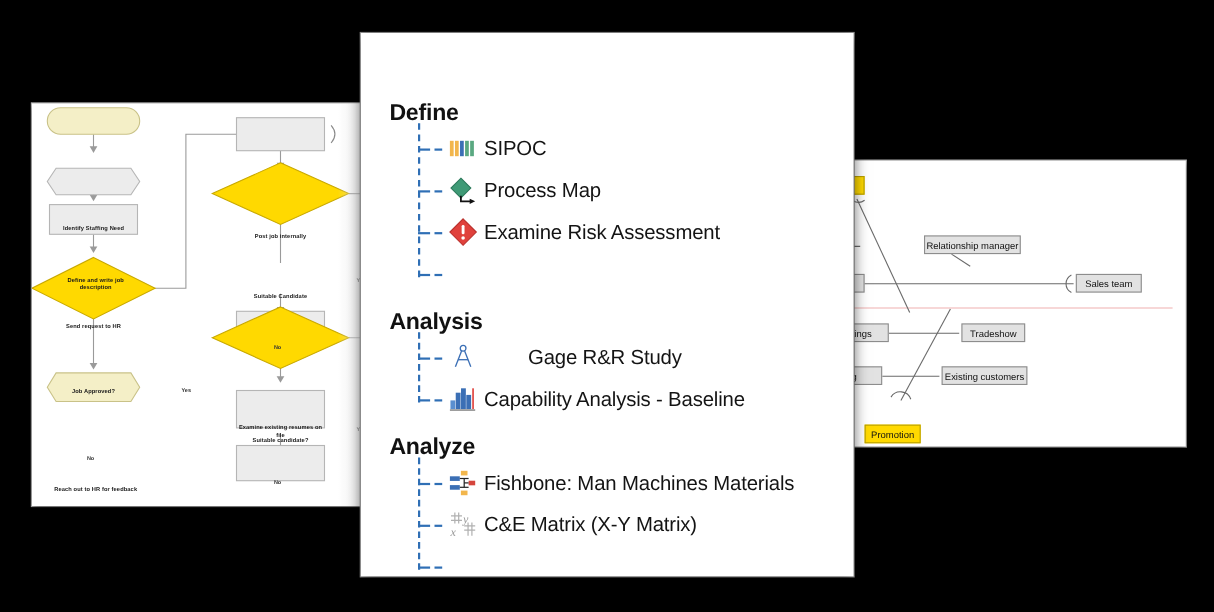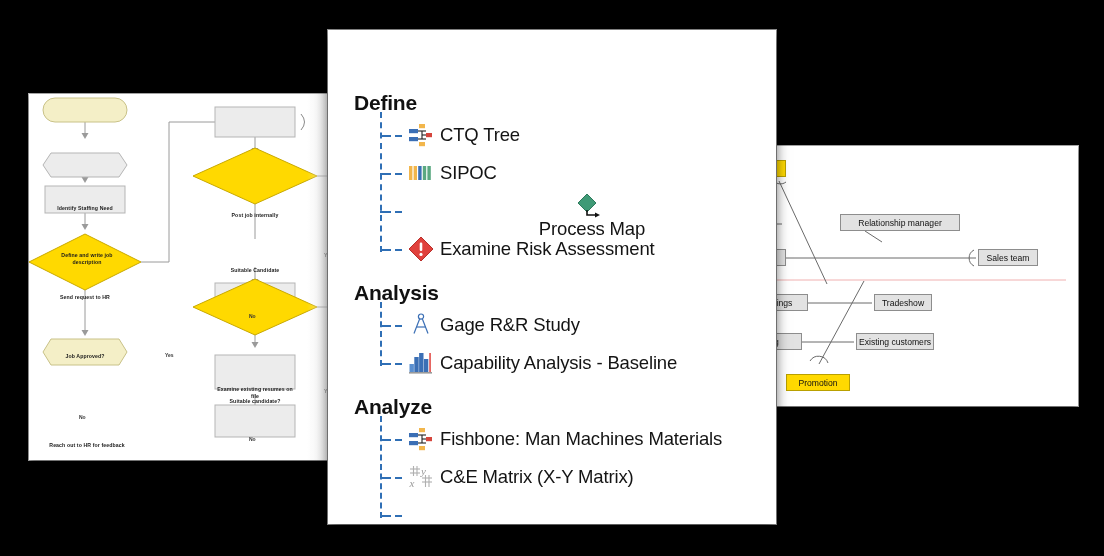--- a/index.html
+++ b/index.html
@@ -149,77 +149,59 @@
 
       <line x1="130" y1="96" x2="113" y2="85" stroke="#6a6a6a" stroke-width="1"></line>
 
       <line x1="56" y1="157" x2="120" y2="157" stroke="#6a6a6a" stroke-width="1"></line>
 
       <line x1="50" y1="196" x2="102" y2="196" stroke="#6a6a6a" stroke-width="1"></line>
     </svg>
 
     <div class="fb-node hl" style="left:-12px;top:14px;width:46px;">ple</div>
     <div class="fb-node" style="left:-18px;top:103px;width:52px;">ers</div>
-    <div class="fb-node" style="left:88px;top:68px;width:120px;">Relationship manager</div>
+    <div class="fb-node" style="left:88px;top:68px;width:88px;">Relationship manager</div>
     <div class="fb-node" style="left:226px;top:103px;width:60px;">Sales team</div>
     <div class="fb-node" style="left:-22px;top:148px;width:78px;">on meetings</div>
     <div class="fb-node" style="left:122px;top:148px;width:58px;">Tradeshow</div>
     <div class="fb-node" style="left:-24px;top:187px;width:74px;">ertising</div>
     <div class="fb-node" style="left:104px;top:187px;width:78px;">Existing customers</div>
-    <div class="fb-node hl" style="left:34px;top:228px;width:64px;">Promotion</div>
+    <div class="fb-node hl" style="left:34px;top:240px;width:51px;">Promotion</div>
   </div>
 
   <div class="panel" id="panel-tools">
     <div class="tools-inner">
 
       <h2 class="phase">Define</h2>
       <ul class="tool-list" style="height:152px;">
         <div class="tree-v" style="top:-4px;height:140px;"></div>
         <div class="tree-elbow" style="top:19px;"></div>
         <div class="tree-elbow" style="top:57px;"></div>
         <div class="tree-elbow" style="top:95px;"></div>
         <div class="tree-elbow" style="top:133px;"></div>
         <div class="tree-dash" style="left:41px;top:19px;"></div>
         <div class="tree-dash" style="left:41px;top:57px;"></div>
         <div class="tree-dash" style="left:41px;top:95px;"></div>
         <div class="tree-dash" style="left:41px;top:133px;"></div>
 
-        <li class="tool-row" style="padding-left:54px;">
-          <span class="tool-ico">
-            <svg width="26" height="26" viewBox="0 0 26 26">
-              <rect x="1" y="7" width="9" height="4.2" fill="#3b6fb5"></rect>
-              <rect x="1" y="15" width="9" height="4.2" fill="#3b6fb5"></rect>
-              <rect x="11" y="2" width="6" height="4.2" fill="#f2b64c"></rect>
-              <rect x="11" y="20" width="6" height="4.2" fill="#f2b64c"></rect>
-              <rect x="18" y="11" width="6" height="4.2" fill="#d5453c"></rect>
-              <g stroke="#222" stroke-width="1.1">
-                <line x1="10" y1="9" x2="18" y2="9"></line>
-                <line x1="10" y1="17" x2="18" y2="17"></line>
-                <line x1="14" y1="9" x2="14" y2="17"></line>
-                <line x1="14" y1="13" x2="18" y2="13"></line>
-              </g>
-            </svg>
-          </span>
-          <span class="tool-lbl">CTQ Tree</span>
-        </li>
 
         <li class="tool-row" style="padding-left:54px;">
           <span class="tool-ico">
             <svg width="26" height="26" viewBox="0 0 26 26">
               <rect x="1" y="6" width="3.4" height="14" fill="#f2b64c"></rect>
               <rect x="5.6" y="6" width="3.4" height="14" fill="#f2b64c"></rect>
               <rect x="10.2" y="6" width="3.4" height="14" fill="#3b6fb5"></rect>
               <rect x="14.8" y="6" width="3.4" height="14" fill="#5aa881"></rect>
               <rect x="19.4" y="6" width="3.4" height="14" fill="#5aa881"></rect>
             </svg>
           </span>
           <span class="tool-lbl">SIPOC</span>
         </li>
 
-        <li class="tool-row" style="padding-left:54px;flex-direction:column;">
+        <li class="tool-row" style="padding-left:54px;">
           <span class="tool-ico">
             <svg width="26" height="26" viewBox="0 0 26 26">
               <polygon points="11,2 20,11 11,20 2,11" fill="#3f9a76" stroke="#2d7a5c" stroke-width="1"></polygon>
               <path d="M11 18 L11 23 L20 23" fill="none" stroke="#111" stroke-width="1.6"></path>
               <polygon points="24,23 19,20.6 19,25.4" fill="#111"></polygon>
             </svg>
           </span>
           <span class="tool-lbl">Process Map</span>
         </li>
 
@@ -236,21 +218,21 @@
       </ul>
 
       <h2 class="phase measure">Analysis</h2>
       <ul class="tool-list" style="height:76px;">
         <div class="tree-v" style="top:-4px;height:64px;"></div>
         <div class="tree-elbow" style="top:19px;"></div>
         <div class="tree-elbow" style="top:57px;"></div>
         <div class="tree-dash" style="left:41px;top:19px;"></div>
         <div class="tree-dash" style="left:41px;top:57px;"></div>
 
-        <li class="tool-row" style="padding-left:54px;">
+        <li class="tool-row" style="padding-left:54px;gap:40px;">
           <span class="tool-ico">
             <svg width="26" height="26" viewBox="0 0 26 26">
               <g fill="none" stroke="#3b6fb5" stroke-width="1.2">
                 <circle cx="13" cy="4.6" r="2.6"></circle>
                 <line x1="11.6" y1="7" x2="6" y2="21.5"></line>
                 <line x1="14.4" y1="7" x2="20" y2="21.5"></line>
                 <line x1="8.5" y1="15" x2="17.5" y2="15"></line>
               </g>
             </svg>
           </span>

